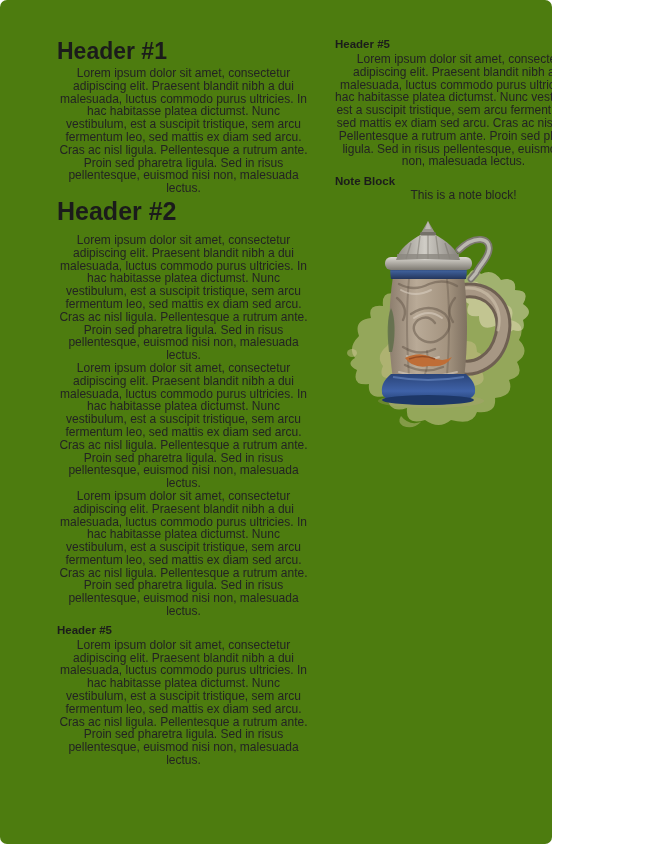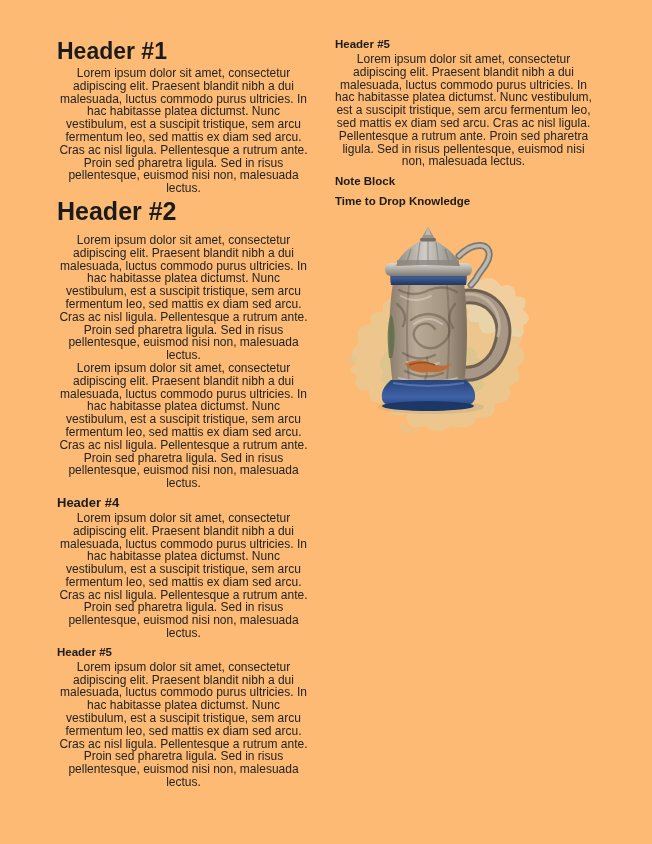--- a/index.html
+++ b/index.html
@@ -1,23 +1,24 @@
 <!DOCTYPE html>
 <html><head>
 <meta charset="utf-8">
 <style>
   html,body { margin:0; padding:0; background:#ffffff; }
   .page {
     position:relative;
-    width:652px; height:844px;
-    background:#fdba74;
+    width:552px; height:844px;
+    background:#4d7c0f;
     font-family:"Liberation Sans", sans-serif;
     color:#222222;
     overflow:hidden;
     box-sizing:border-box;
+    border-radius:7px;
   }
   .cols {
     display:flex;
     padding:38px 60px 0 57px;
     gap:25px;
     box-sizing:border-box;
   }
   .col-left  { width:253px; flex:0 0 253px; }
   .col-right { width:257px; flex:0 0 257px; }
 
@@ -53,34 +54,33 @@
 
     <div class="col-left">
       <div class="hd hd1">Header #1</div>
       <p class="body-p">Lorem ipsum dolor sit amet, consectetur adipiscing elit. Praesent blandit nibh a dui malesuada, luctus commodo purus ultricies. In hac habitasse platea dictumst. Nunc vestibulum, est a suscipit tristique, sem arcu fermentum leo, sed mattis ex diam sed arcu. Cras ac nisl ligula. Pellentesque a rutrum ante. Proin sed pharetra ligula. Sed in risus pellentesque, euismod nisi non, malesuada lectus.</p>
 
       <div class="hd hd2">Header #2</div>
       <p class="body-p">Lorem ipsum dolor sit amet, consectetur adipiscing elit. Praesent blandit nibh a dui malesuada, luctus commodo purus ultricies. In hac habitasse platea dictumst. Nunc vestibulum, est a suscipit tristique, sem arcu fermentum leo, sed mattis ex diam sed arcu. Cras ac nisl ligula. Pellentesque a rutrum ante. Proin sed pharetra ligula. Sed in risus pellentesque, euismod nisi non, malesuada lectus.</p>
 
       <p class="body-p">Lorem ipsum dolor sit amet, consectetur adipiscing elit. Praesent blandit nibh a dui malesuada, luctus commodo purus ultricies. In hac habitasse platea dictumst. Nunc vestibulum, est a suscipit tristique, sem arcu fermentum leo, sed mattis ex diam sed arcu. Cras ac nisl ligula. Pellentesque a rutrum ante. Proin sed pharetra ligula. Sed in risus pellentesque, euismod nisi non, malesuada lectus.</p>
 
-      <div class="hd hd4">Header #4</div>
       <p class="body-p">Lorem ipsum dolor sit amet, consectetur adipiscing elit. Praesent blandit nibh a dui malesuada, luctus commodo purus ultricies. In hac habitasse platea dictumst. Nunc vestibulum, est a suscipit tristique, sem arcu fermentum leo, sed mattis ex diam sed arcu. Cras ac nisl ligula. Pellentesque a rutrum ante. Proin sed pharetra ligula. Sed in risus pellentesque, euismod nisi non, malesuada lectus.</p>
 
       <div class="hd hd5">Header #5</div>
       <p class="body-p">Lorem ipsum dolor sit amet, consectetur adipiscing elit. Praesent blandit nibh a dui malesuada, luctus commodo purus ultricies. In hac habitasse platea dictumst. Nunc vestibulum, est a suscipit tristique, sem arcu fermentum leo, sed mattis ex diam sed arcu. Cras ac nisl ligula. Pellentesque a rutrum ante. Proin sed pharetra ligula. Sed in risus pellentesque, euismod nisi non, malesuada lectus.</p>
     </div>
 
     <div class="col-right">
       <div class="hd hd5 hd5-first">Header #5</div>
       <p class="body-p">Lorem ipsum dolor sit amet, consectetur adipiscing elit. Praesent blandit nibh a dui malesuada, luctus commodo purus ultricies. In hac habitasse platea dictumst. Nunc vestibulum, est a suscipit tristique, sem arcu fermentum leo, sed mattis ex diam sed arcu. Cras ac nisl ligula. Pellentesque a rutrum ante. Proin sed pharetra ligula. Sed in risus pellentesque, euismod nisi non, malesuada lectus.</p>
 
       <div class="label5">Note Block</div>
+      <p class="body-p">This is a note block!</p>
 
-      <div class="label5">Time to Drop Knowledge</div>
 
 
       <div class="stein-wrap">
         <svg width="204" height="222" viewBox="0 0 204 222" xmlns="http://www.w3.org/2000/svg">
           <defs>
             <linearGradient id="bodyGrad" x1="0" y1="0" x2="1" y2="0">
               <stop offset="0" stop-color="#8d7e6e"></stop>
               <stop offset="0.35" stop-color="#b9aa97"></stop>
               <stop offset="0.75" stop-color="#a3937f"></stop>
               <stop offset="1" stop-color="#7e7060"></stop>

